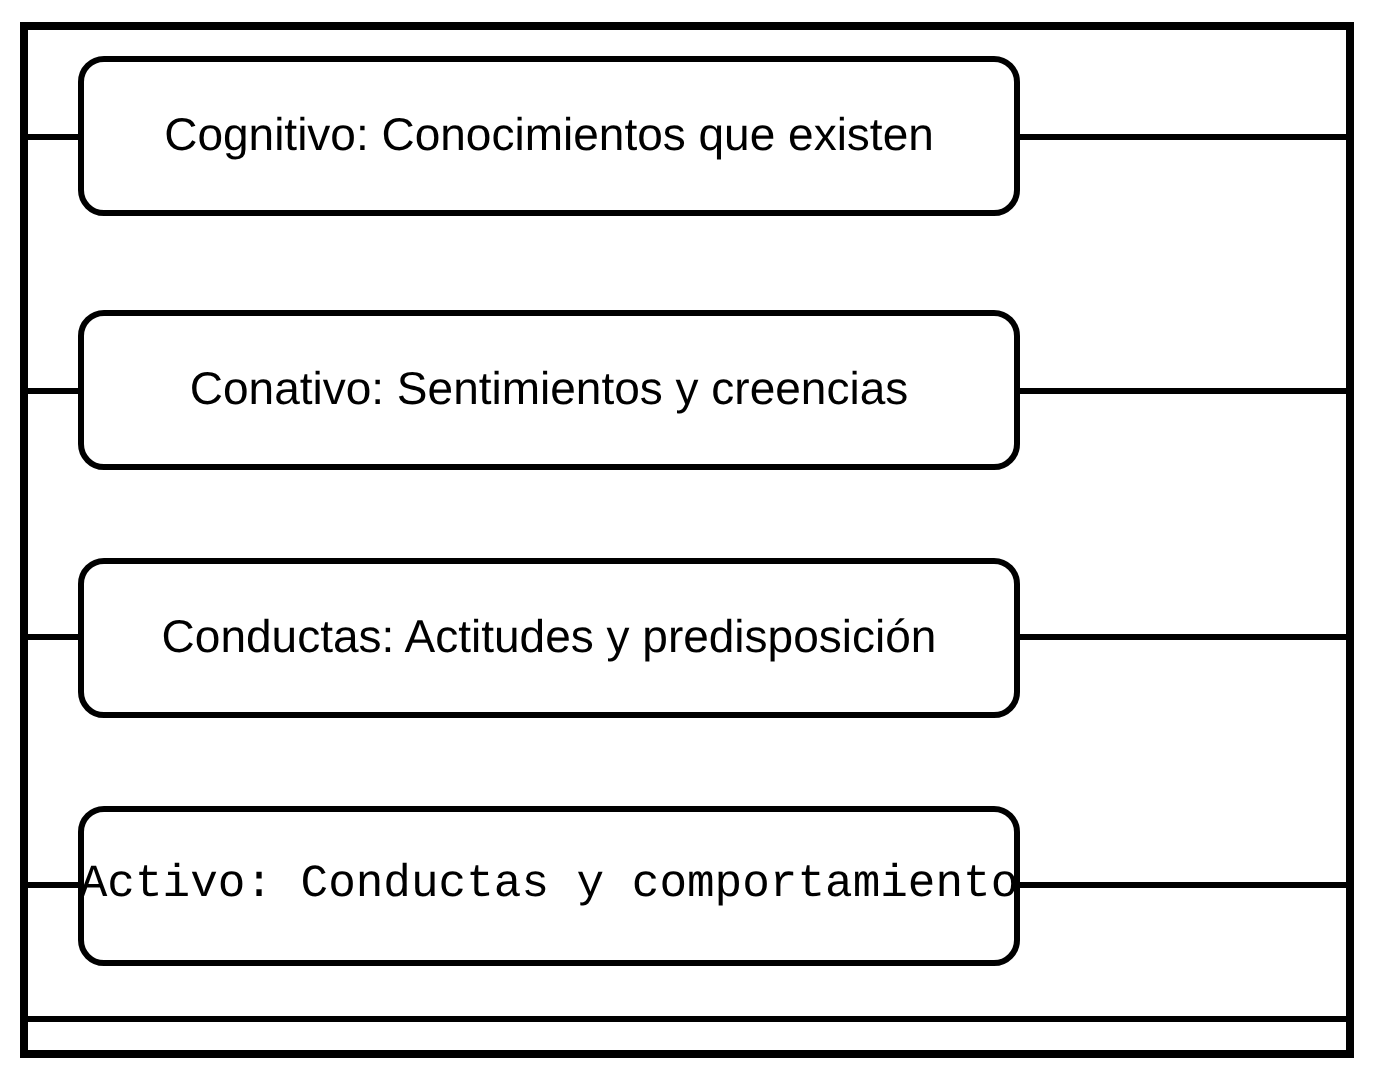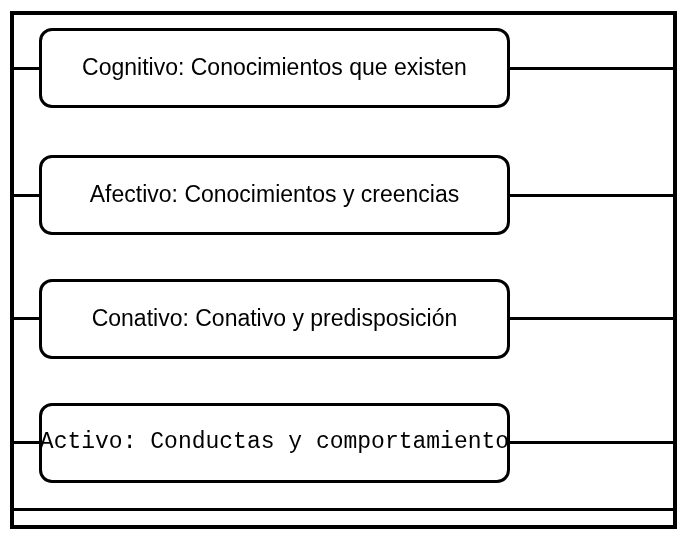--- a/index.html
+++ b/index.html
@@ -84,29 +84,29 @@
     <div class="connector right"></div>
     <div class="node-box">
       <span class="node-label">Cognitivo: Conocimientos que existen</span>
     </div>
   </div>
 
   <div class="row2">
     <div class="connector left"></div>
     <div class="connector right"></div>
     <div class="node-box">
-      <span class="node-label">Afectivo: Conocimientos y creencias</span>
+      <span class="node-label">Conativo: Sentimientos y creencias</span>
     </div>
   </div>
 
   <div class="row3">
     <div class="connector left"></div>
     <div class="connector right"></div>
     <div class="node-box">
-      <span class="node-label">Conativo: Conativo y predisposición</span>
+      <span class="node-label">Conductas: Actitudes y predisposición</span>
     </div>
   </div>
 
   <div class="row4">
     <div class="connector left"></div>
     <div class="connector right"></div>
     <div class="node-box">
       <span class="node-label">Activo: Conductas y comportamiento</span>
     </div>
   </div>

